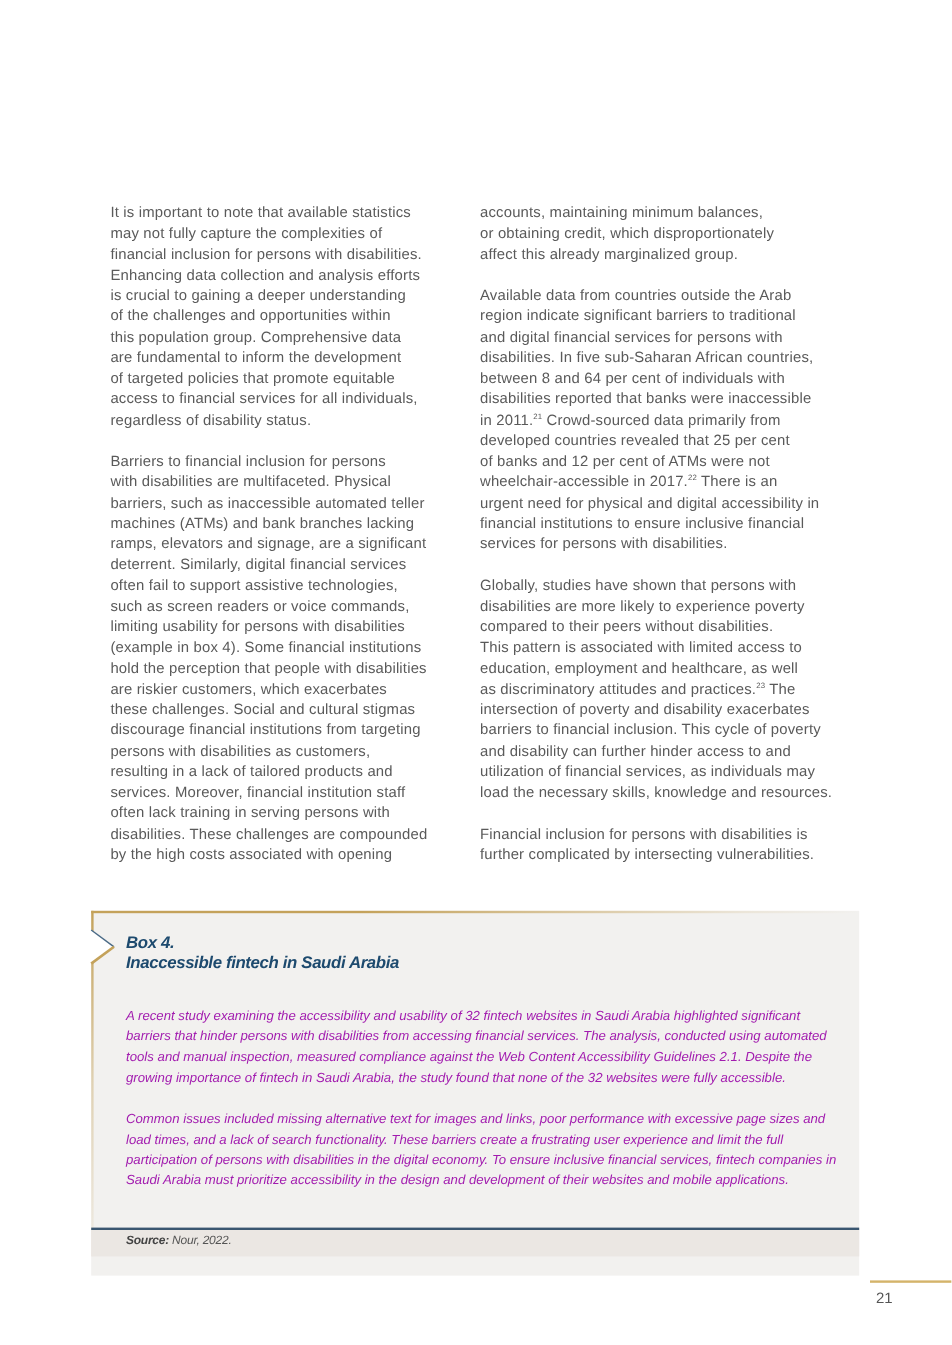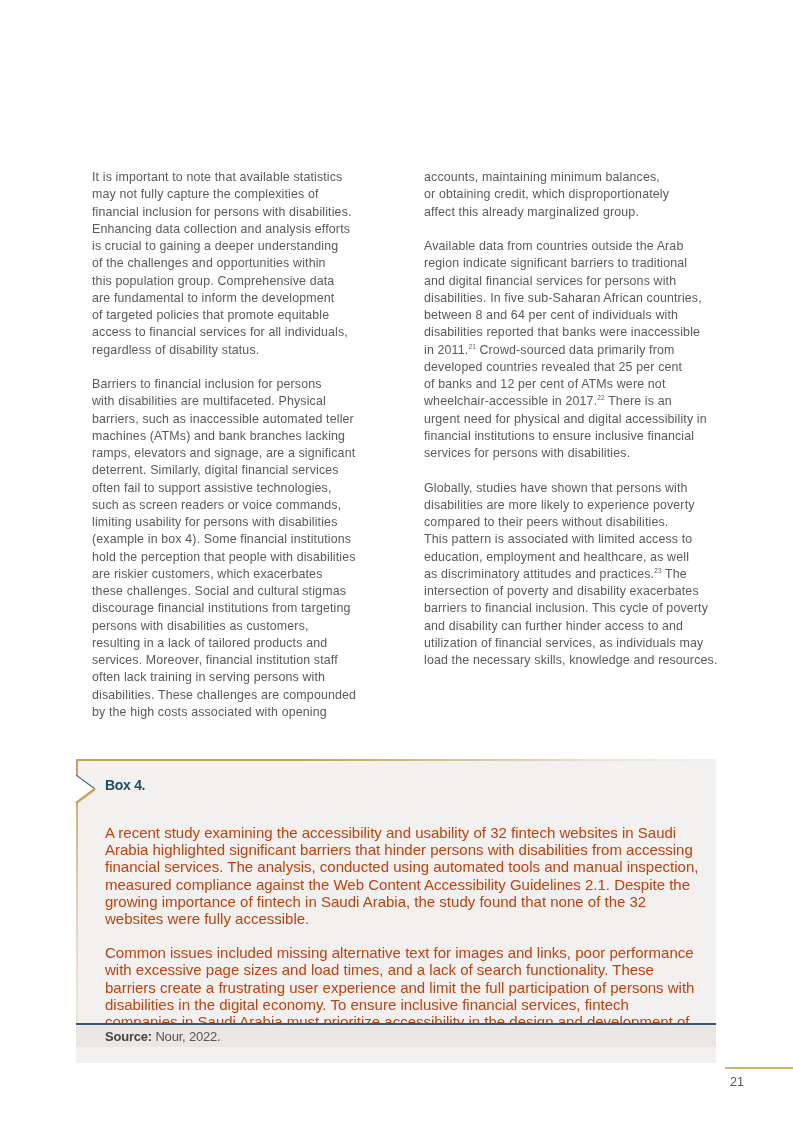--- a/index.html
+++ b/index.html
@@ -1,36 +1,36 @@
 <!DOCTYPE html>
 <html><head>
 <meta charset="utf-8">
 <style>
   html, body { margin: 0; padding: 0; background: #ffffff; }
   body { width: 793px; height: 1121px; position: relative; overflow: hidden;
          font-family: "Liberation Sans", sans-serif; color: #5a5a5a; }
   .col { position: absolute; top: 169px; font-size: 12.4px; line-height: 17.25px; letter-spacing: 0.15px; }
   .col p { margin: 0 0 17.25px 0; white-space: pre-line; }
   .col-left { left: 92px; width: 300px; }
-  .col-right { left: 424px; width: 310px; }
+  .col-right { left: 400px; width: 310px; }
   sup { font-size: 6.5px; line-height: 0; vertical-align: 5px; }
 
-  .box { position: absolute; left: 76px; top: 759px; width: 640px; height: 304px; background: #f2f1ef; }
+  .box { position: absolute; left: 76px; top: 759px; width: 640px; height: 304px; background: #f2f1ef; font-style: italic; }
   .box-top { position: absolute; left: 0; top: 0; height: 2px; width: 640px;
              background: linear-gradient(to right, #c4a25a 0%, #c4a25a 35%, rgba(196,162,90,0.15) 85%, rgba(196,162,90,0) 100%); }
   .box-left { position: absolute; left: 0; top: 0; width: 2px; height: 288px;
               background: linear-gradient(to bottom, #c4a25a 0%, rgba(196,162,90,0.4) 50%, rgba(196,162,90,0.05) 100%); }
   .chevron { position: absolute; left: -1px; top: 15px; width: 22px; height: 30px; }
   .box-title { position: absolute; left: 29px; top: 18px; color: #1d4a6e; font-weight: bold;
                font-size: 14px; line-height: 16.5px; letter-spacing: -0.3px; }
-  .box-body { position: absolute; left: 29px; top: 65px; width: 600px; font-size: 15px; line-height: 17.2px; color: #c2410c; }
+  .box-body { position: absolute; left: 29px; top: 80px; width: 600px; font-size: 11px; line-height: 17.2px; color: #a21caf; }
   .box-body p { margin: 0 0 17px 0; }
   .box-rule { position: absolute; left: 0; top: 264px; width: 640px; height: 1.5px; background: #3a5670; }
   .box-source-bar { position: absolute; left: 0; top: 265.5px; width: 640px; height: 22.5px; background: #ebe7e3; }
-  .box-source { position: absolute; left: 29px; top: 270px; font-size: 13px; color: #555; letter-spacing: -0.2px; }
+  .box-source { position: absolute; left: 29px; top: 270px; font-size: 10px; color: #555; letter-spacing: -0.2px; }
   .box-source b { color: #444; }
 
   .page-rule { position: absolute; left: 725px; top: 1067px; width: 68px; height: 1.5px; background: #d4b46a; }
   .page-num { position: absolute; left: 730px; top: 1075px; font-size: 12.5px; color: #555; }
 </style>
 </head>
 <body>
 
 <div class="col col-left">
   <p>It is important to note that available statistics
@@ -87,32 +87,35 @@
 disabilities are more likely to experience poverty
 compared to their peers without disabilities.
 This pattern is associated with limited access to
 education, employment and healthcare, as well
 as discriminatory attitudes and practices.</span><sup>23</sup><span> The
 intersection of poverty and disability exacerbates
 barriers to financial inclusion. This cycle of poverty
 and disability can further hinder access to and
 utilization of financial services, as individuals may
 load the necessary skills, knowledge and resources.</span></p>
+  <p>Financial inclusion for persons with disabilities is
+further complicated by intersecting vulnerabilities.</p>
 </div>
 
 <div class="box">
   <div class="box-top"></div>
   <div class="box-left"></div>
   <svg class="chevron" viewBox="0 0 22 30">
     <polygon points="0,0 20,15 0,30" fill="#ffffff"></polygon>
     <polyline points="1,1 20,15" fill="none" stroke="#4a6a86" stroke-width="1.2"></polyline>
     <polyline points="20,15 1,29" fill="none" stroke="#c4a25a" stroke-width="2.2"></polyline>
   </svg>
   <div class="box-title">
     <div>Box 4.</div>
+    <div>Inaccessible fintech in Saudi Arabia</div>
   </div>
   <div class="box-body">
     <p>A recent study examining the accessibility and usability of 32 fintech websites in Saudi Arabia highlighted significant barriers that hinder persons with disabilities from accessing financial services. The analysis, conducted using automated tools and manual inspection, measured compliance against the Web Content Accessibility Guidelines 2.1. Despite the growing importance of fintech in Saudi Arabia, the study found that none of the 32 websites were fully accessible.</p>
     <p>Common issues included missing alternative text for images and links, poor performance with excessive page sizes and load times, and a lack of search functionality. These barriers create a frustrating user experience and limit the full participation of persons with disabilities in the digital economy. To ensure inclusive financial services, fintech companies in Saudi Arabia must prioritize accessibility in the design and development of their websites and mobile applications.</p>
   </div>
   <div class="box-rule"></div>
   <div class="box-source-bar"></div>
   <div class="box-source"><b>Source:</b><span> Nour, 2022.</span></div>
 </div>
 

